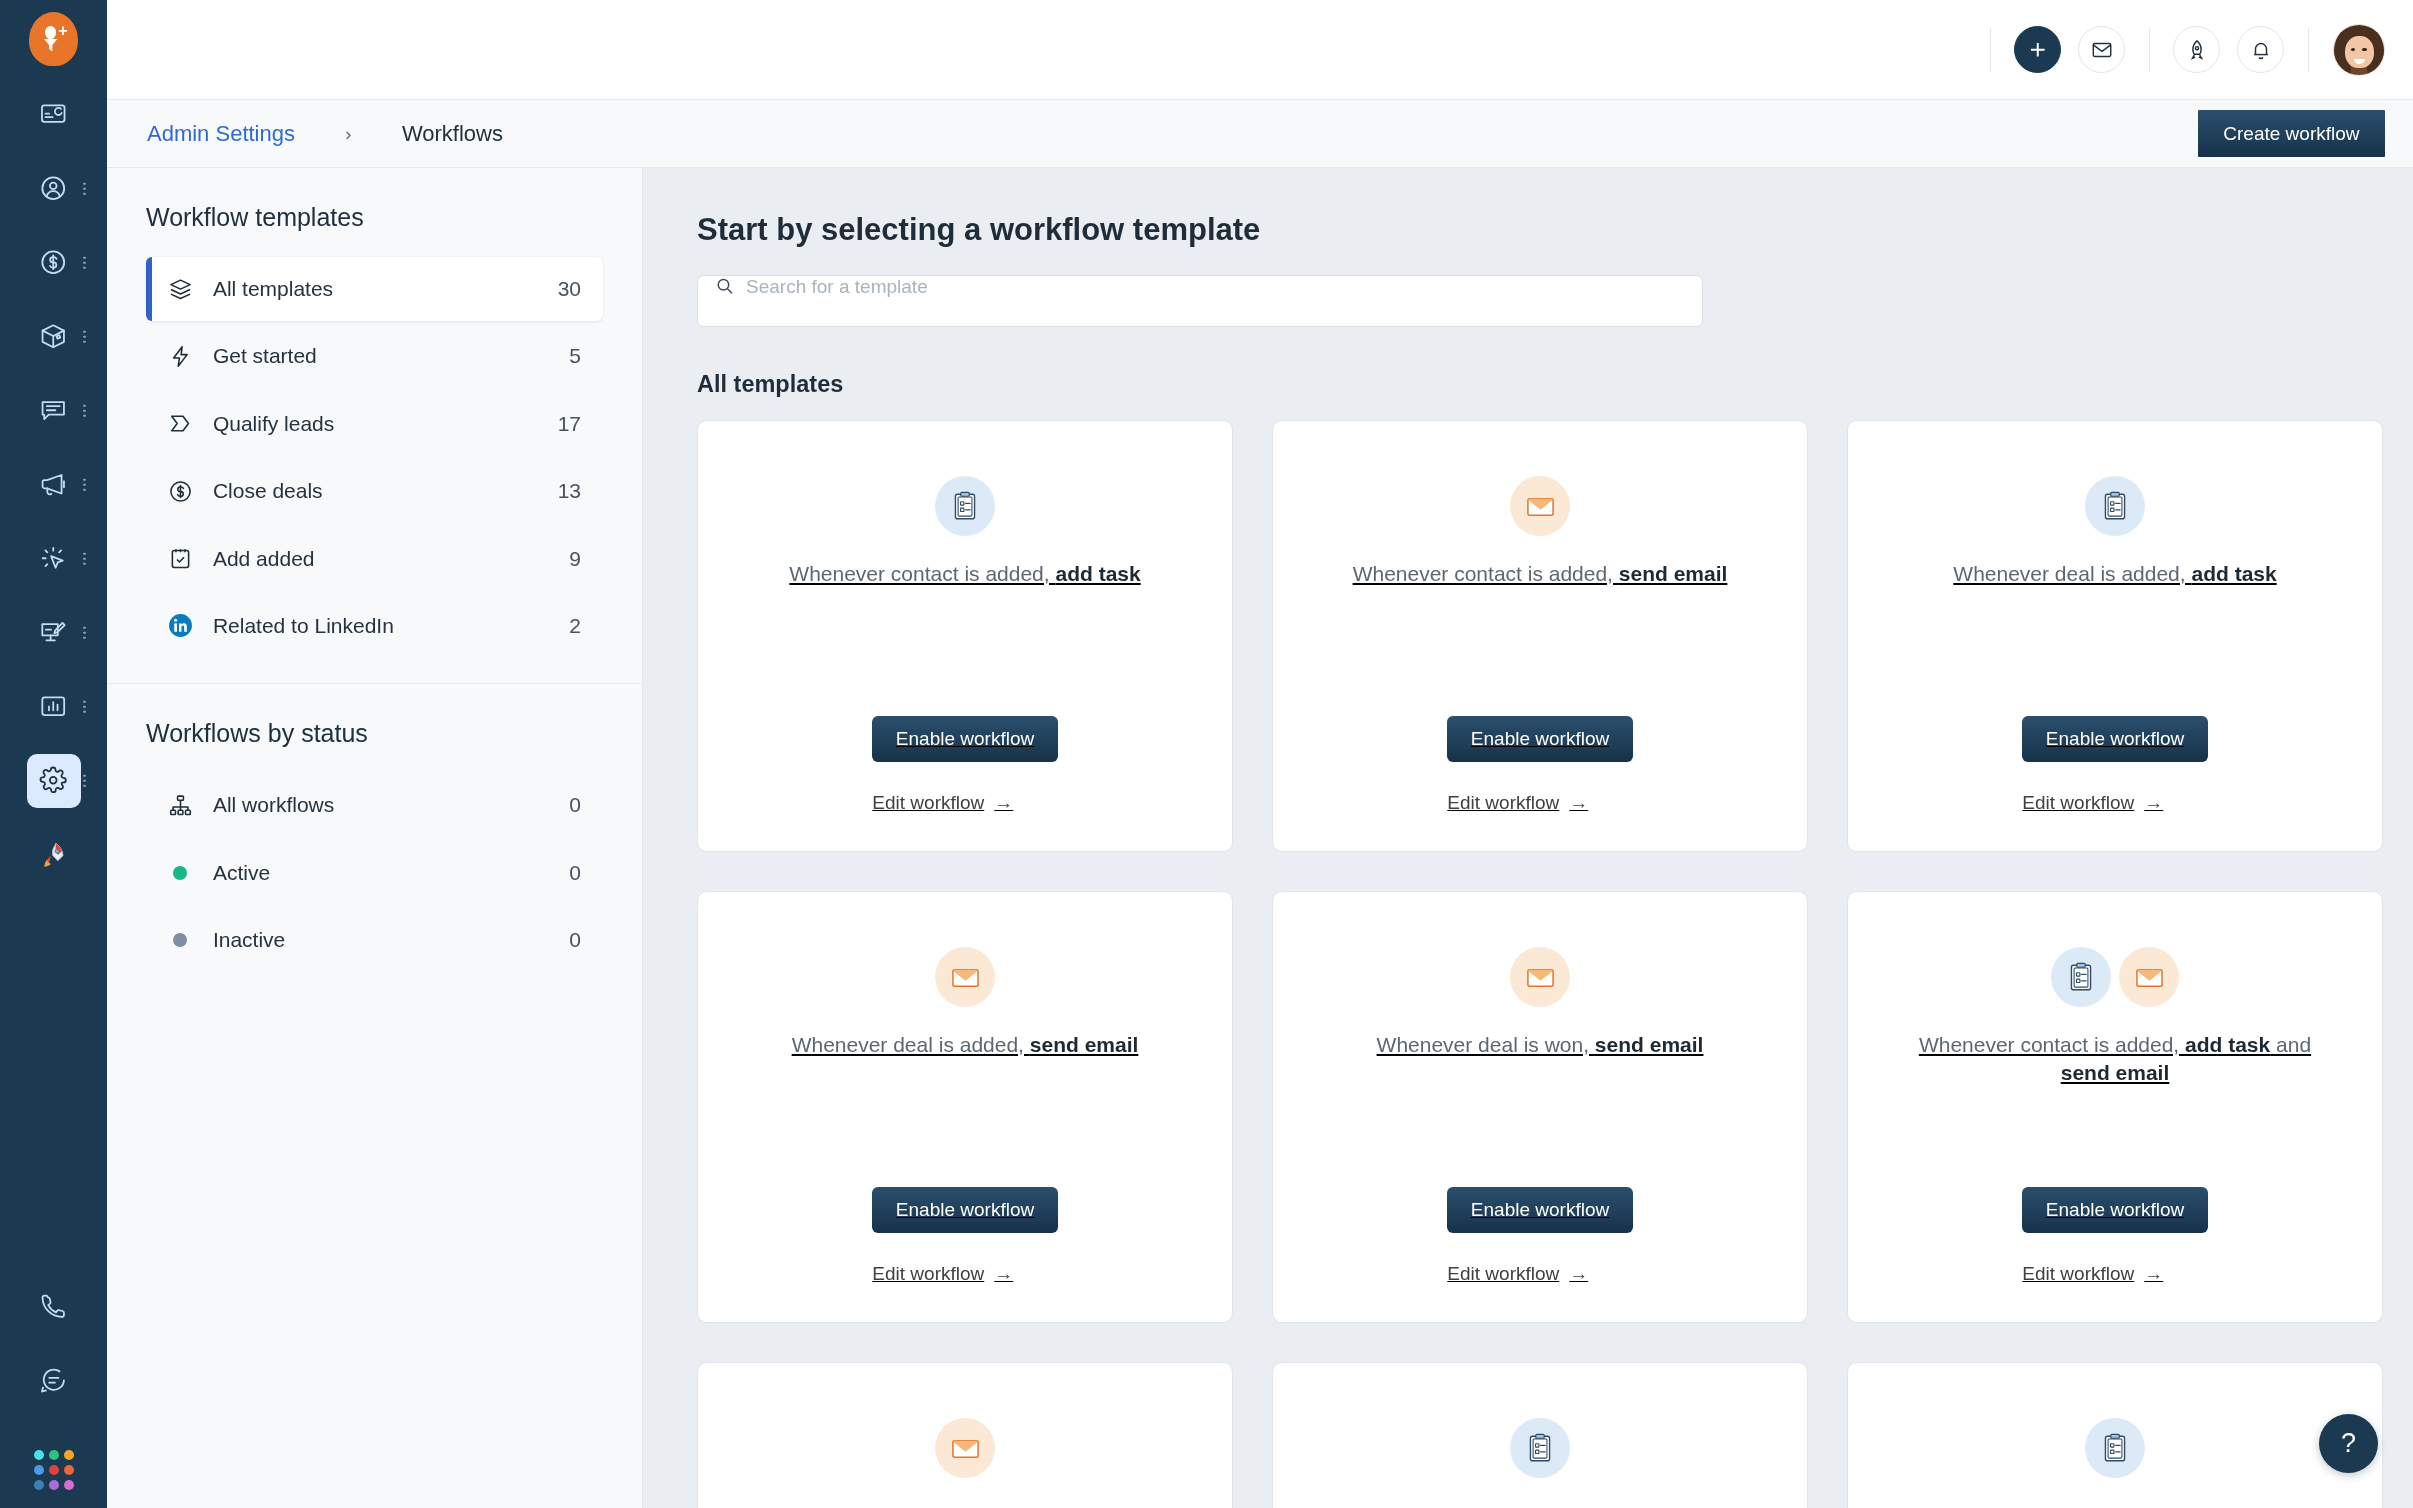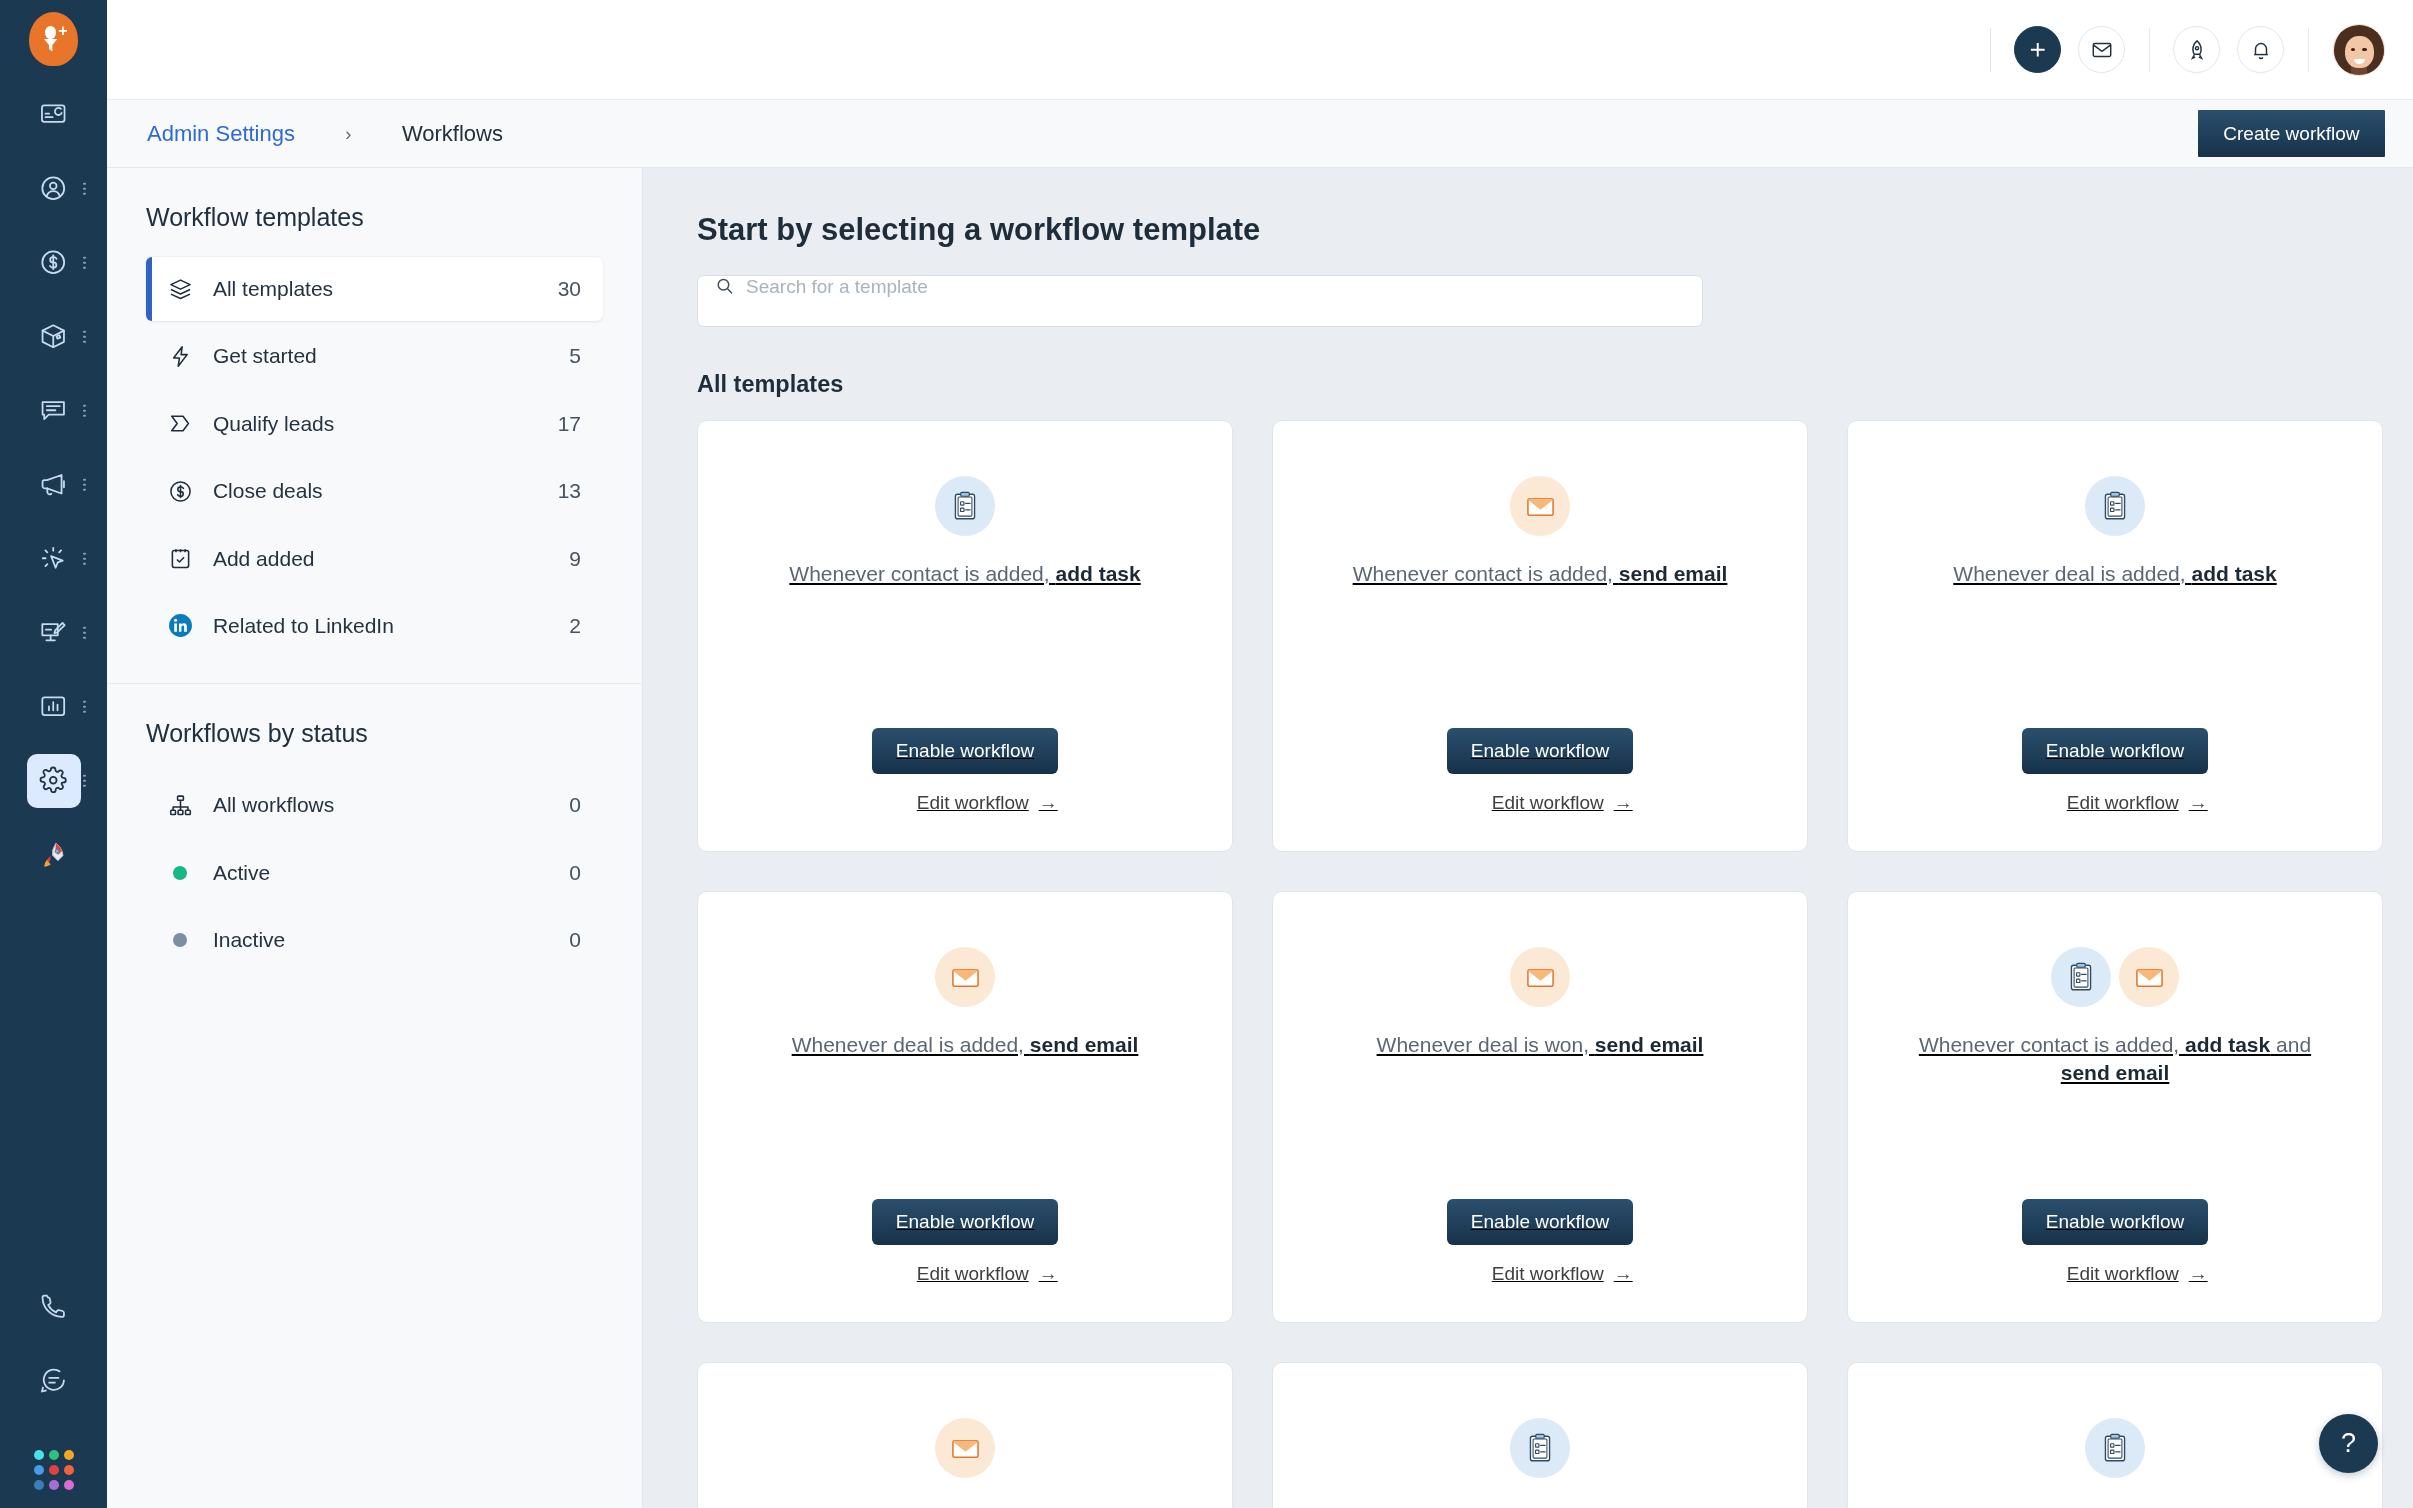--- a/index.html
+++ b/index.html
@@ -176,21 +176,21 @@
     width: 60px; height: 60px; border-radius: 50%;
     display: flex; align-items: center; justify-content: center;
   }
   .ico-circle.blue { background: #dceaf8; }
   .ico-circle.orange { background: #fce9d5; }
   .card-text {
     font-size: 21px; color: #5b6773; line-height: 1.35;
     text-align: center; max-width: 436px;
   }
   .card-text b { color: #1d2933; font-weight: 700; }
-  .card-actions { margin-top: auto; padding-bottom: 37px; display: flex; flex-direction: column; align-items: flex-end; }
+  .card-actions { margin-top: auto; padding-bottom: 37px; display: flex; flex-direction: column; align-items: flex-start; gap: 12px; }
   .btn-enable {
     background: linear-gradient(180deg, #2a4f6d 0%, #17324a 100%);
     color: #fff; font-size: 19px; border: none; border-radius: 5.9px;
     padding: 11.7px 23.5px; margin-bottom: 18.4px;
     font-family: "Liberation Sans", sans-serif;
   }
   .link-edit {
     font-size: 19px; color: #404040; display: flex; align-items: center; gap: 10px;
   }
   .help-fab {

